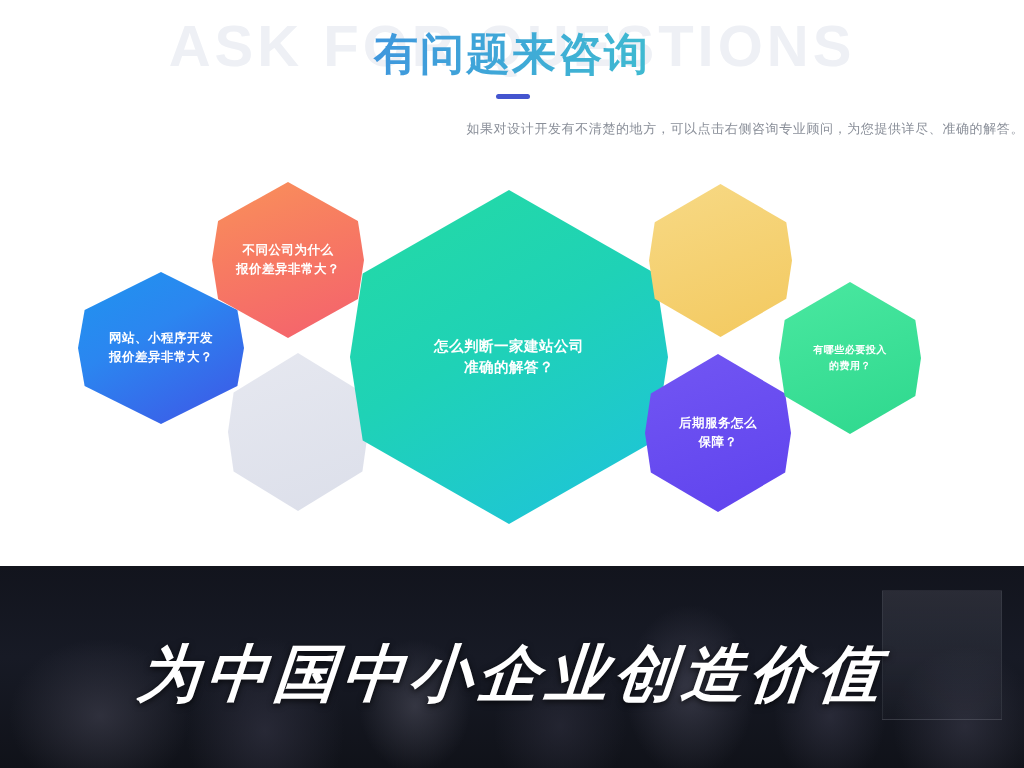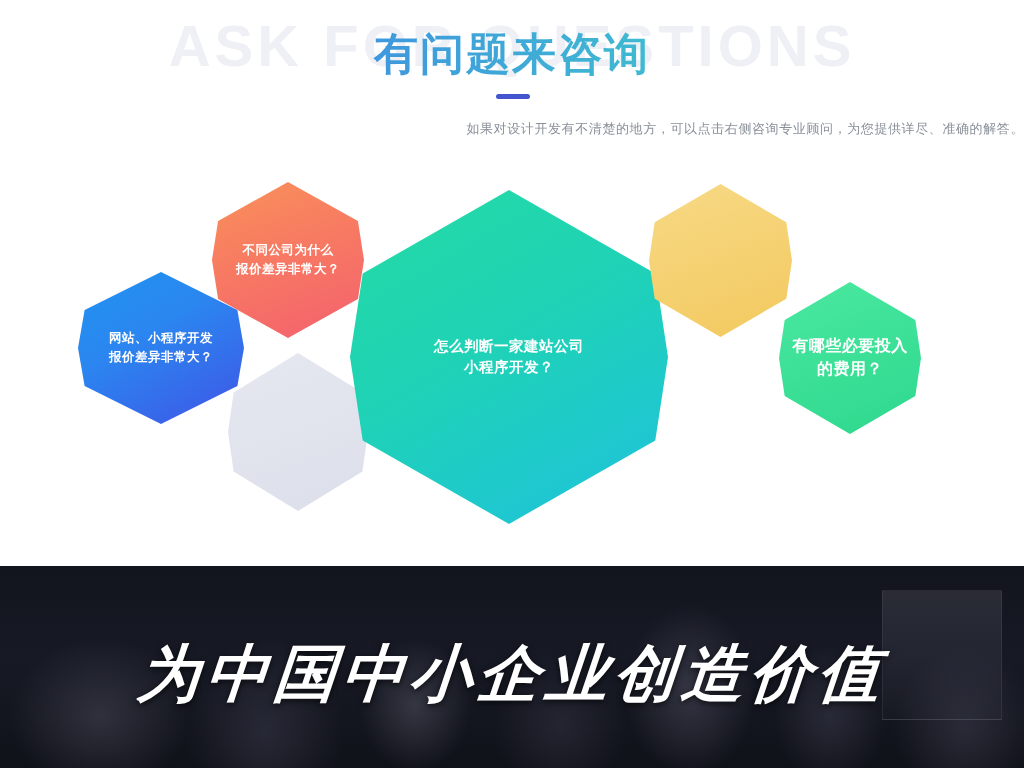--- a/index.html
+++ b/index.html
@@ -104,21 +104,21 @@
                 background: linear-gradient(150deg, #24dba3 0%, #1fd2b6 45%, #1ec2de 100%);
                 font-size: 14.5px; font-family: Liberation Serif, serif; }
   #hex-yellow { left: 649px; top: 24px;  width: 143px; height: 153px;
                 background: linear-gradient(160deg, #f7d985 0%, #f3c95f 100%);
                 font-size: 12.5px; }
   #hex-purple { left: 645px; top: 194px; width: 146px; height: 158px;
                 background: linear-gradient(160deg, #7256f3 0%, #5f43ee 100%);
                 font-size: 12.5px; }
   #hex-green  { left: 779px; top: 122px; width: 142px; height: 152px;
                 background: linear-gradient(160deg, #4ae8a0 0%, #2ed88e 100%);
-                font-size: 16px; }
+                font-size: 10px; }
 
   
   .banner {
     position: absolute;
     left: 0; top: 566px;
     width: 1024px; height: 202px;
     background:
       radial-gradient(ellipse 130px 110px at 100px 150px, rgba(70,70,85,.55) 0%, rgba(70,70,85,0) 70%),
       radial-gradient(ellipse 110px 130px at 265px 165px, rgba(60,60,78,.5) 0%, rgba(60,60,78,0) 72%),
       radial-gradient(ellipse 80px 95px at 415px 140px, rgba(85,85,100,.5) 0%, rgba(85,85,100,0) 70%),
@@ -179,28 +179,32 @@
         <span class="line">报价差异非常大？</span>
       </div>
 
       <div class="hex" id="hex-gray">
         <span class="line"></span>
         <span class="line"></span>
       </div>
 
       <div class="hex" id="hex-teal">
         <span class="line">怎么判断一家建站公司</span>
-        <span class="line">小程序开发？</span>
+        <span class="line">准确的解答？</span>
       </div>
 
       <div class="hex" id="hex-yellow">
         <span class="line"></span>
         <span class="line"></span>
       </div>
 
+      <div class="hex" id="hex-purple">
+        <span class="line">后期服务怎么</span>
+        <span class="line">保障？</span>
+      </div>
 
       <div class="hex" id="hex-green">
         <span class="line">有哪些必要投入</span>
         <span class="line">的费用？</span>
       </div>
 
     </div>
   </section>
 
   <section class="banner">

